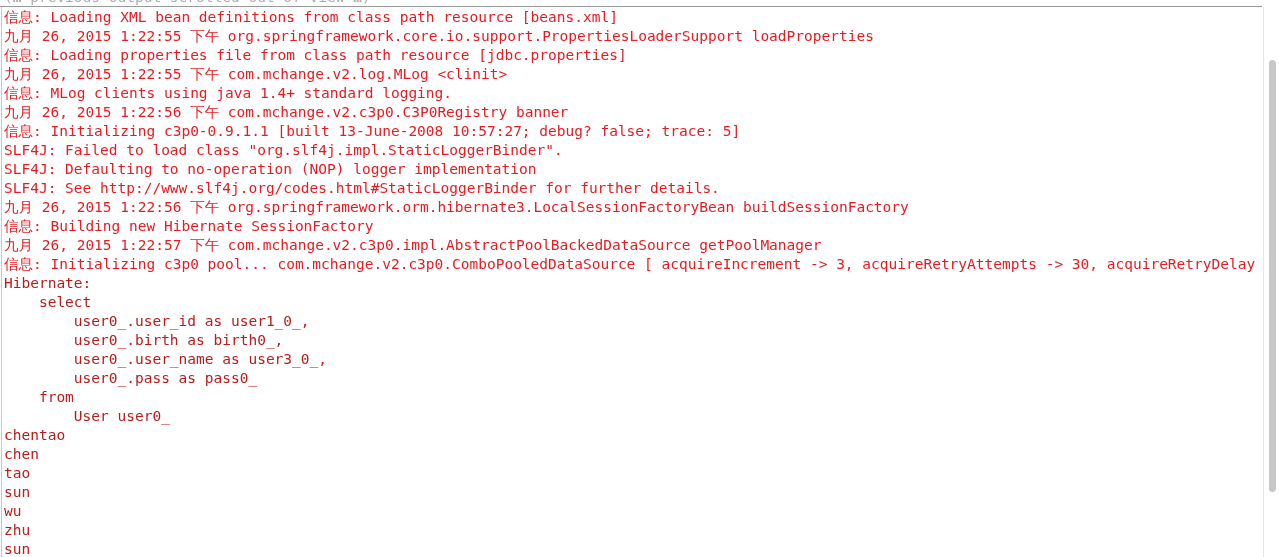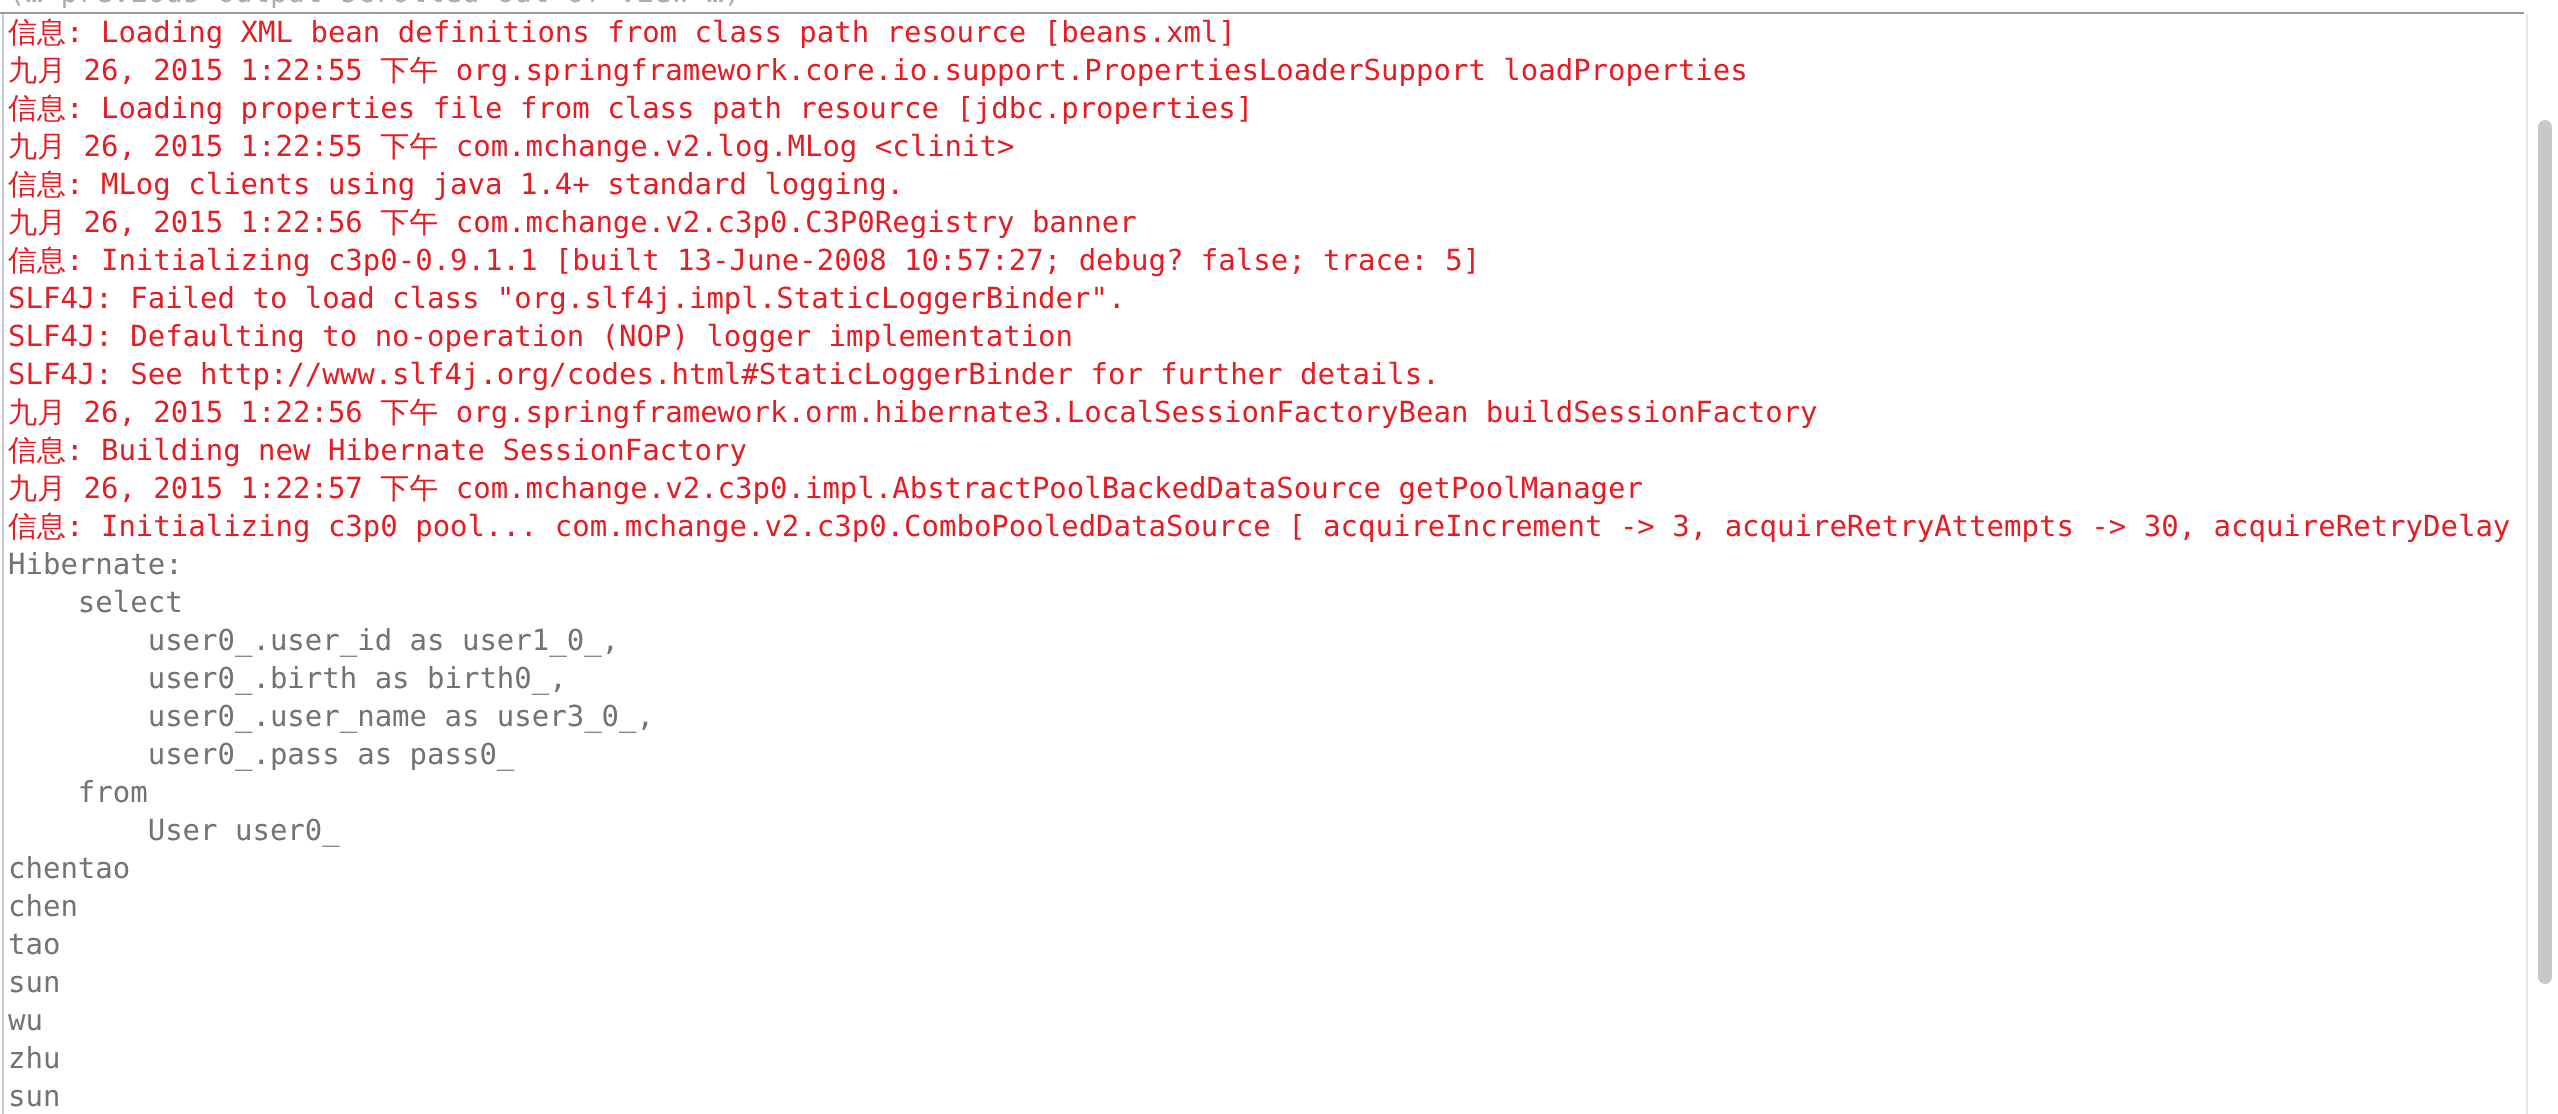--- a/index.html
+++ b/index.html
@@ -73,21 +73,21 @@
   }
 
   .console-line {
     height: 19px;
     white-space: pre;
     overflow: hidden;
     font-size: 14.5px;
     line-height: 19px;
   }
   .stream-err { color: #e51c23; }
-  .stream-out { color: #737373; }
+  .stream-out { color: #b91c1c; }
 
   
   #console-scrollbar {
     position: absolute;
     right: 0;
     top: 7px;
     width: 16px;
     height: 550px;
     background: #ffffff;
     border-left: 1px solid #e6e6e6;

